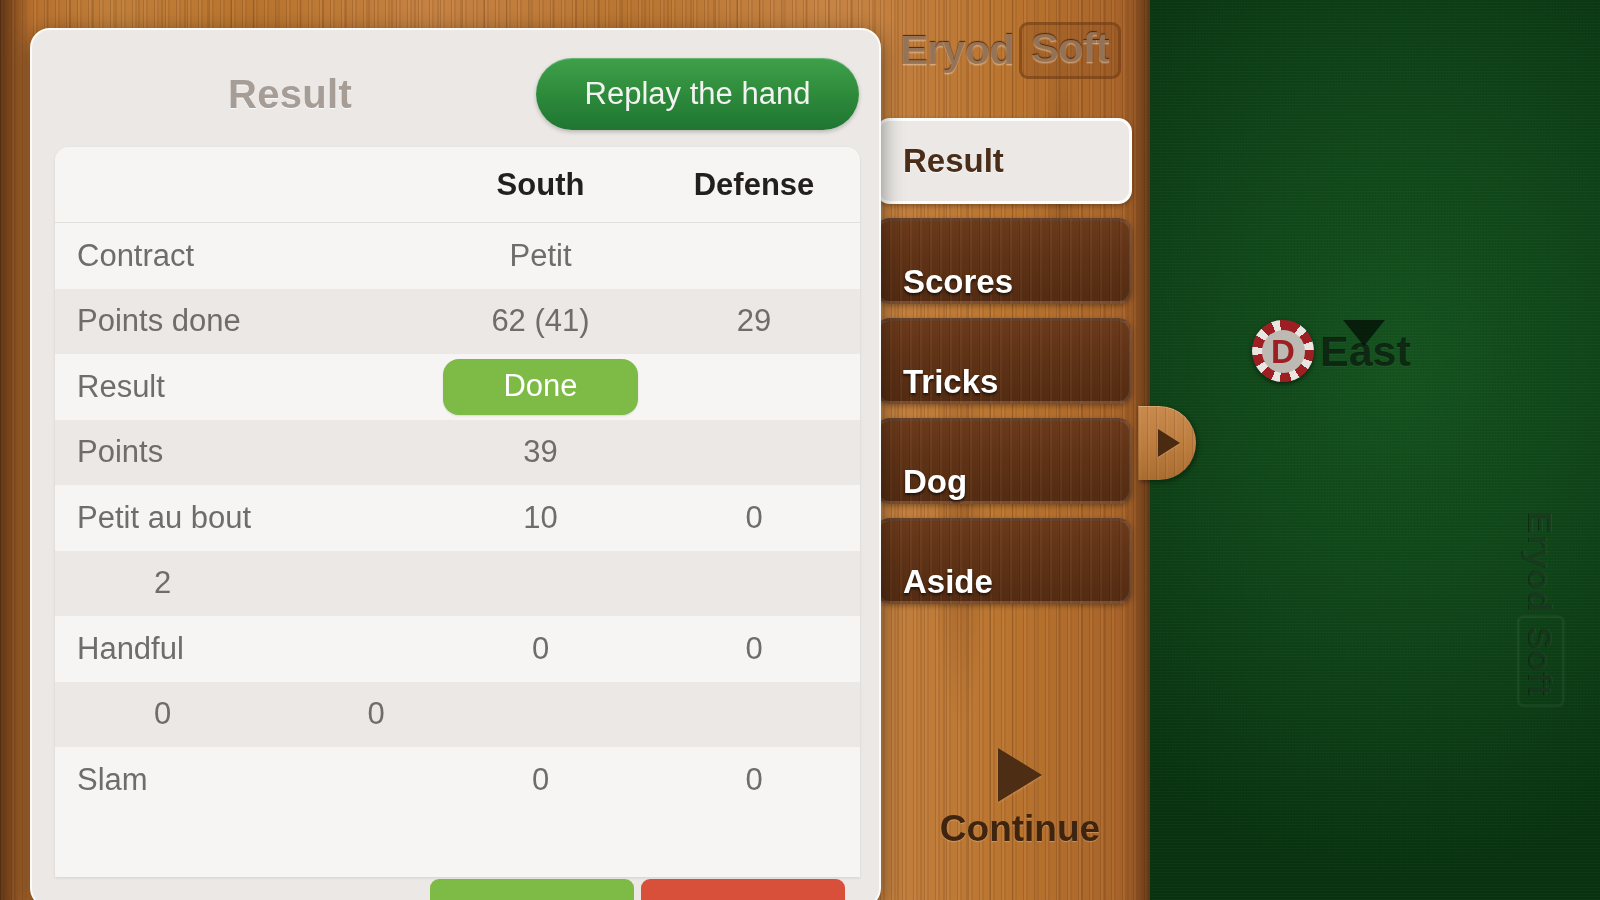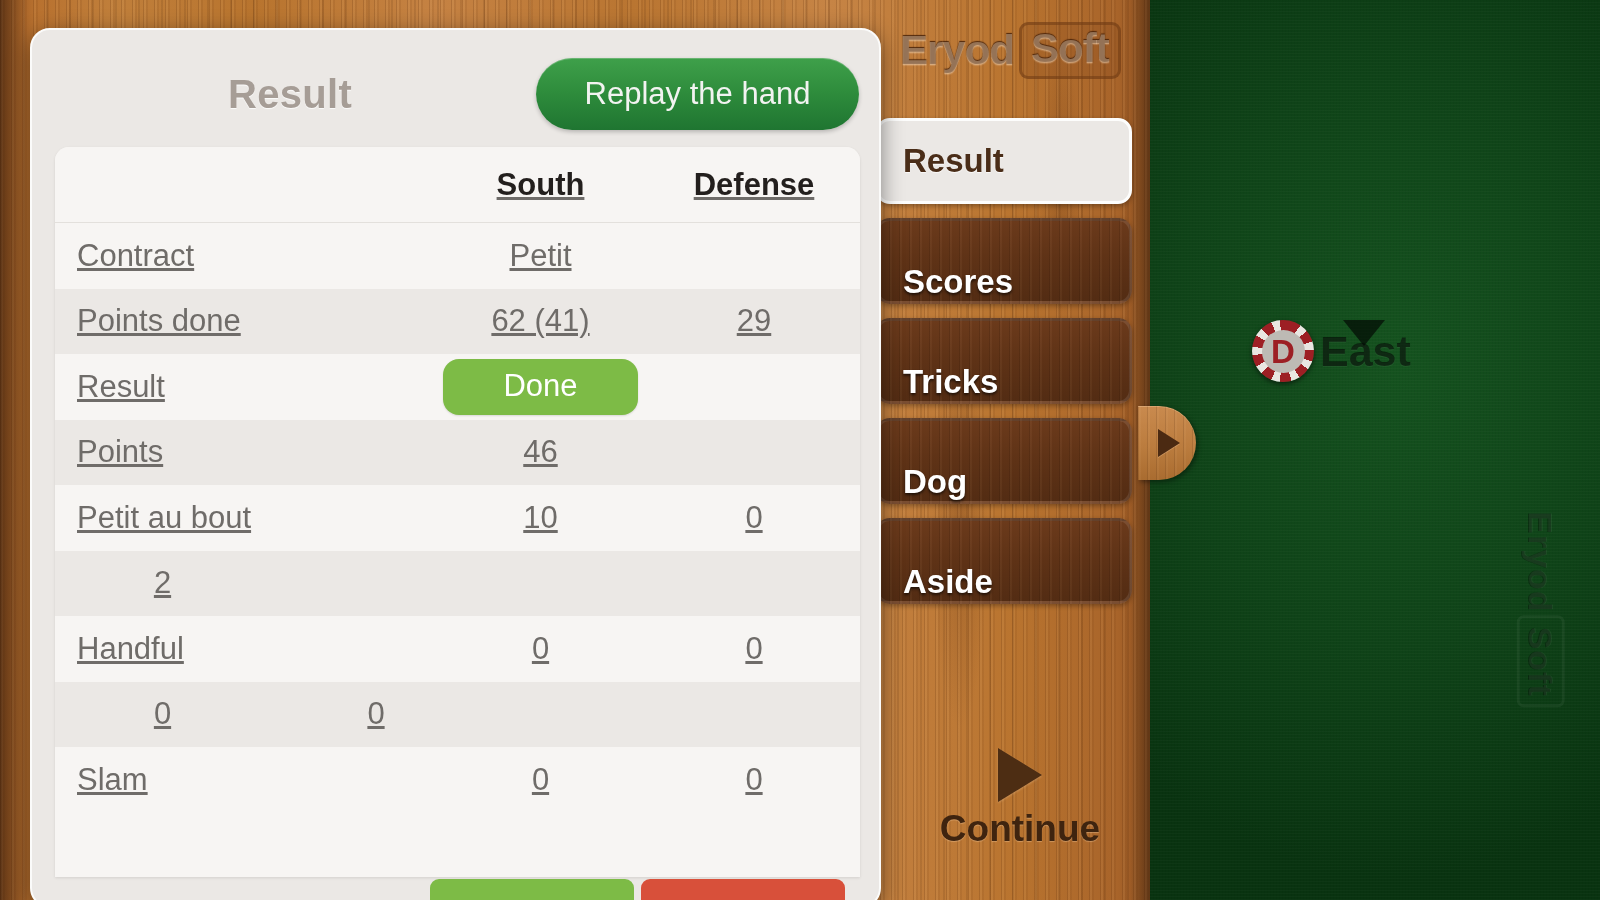--- a/index.html
+++ b/index.html
@@ -165,21 +165,20 @@
     overflow: hidden;
     box-shadow: 0 1px 3px rgba(0,0,0,.10);
   }
 
   .trow {
     display: flex;
     align-items: center;
     height: 65.5px;
     font-size: 31px;
     color: #6f6c69;
-    text-decoration: underline;
   }
   .trow.head {
     height: 76px;
     border-bottom: 1px solid #e3e0dc;
     background: #f7f5f3;
   }
   .trow.odd  { background: #ebe8e5; }
   .trow.even { background: #f7f5f3; }
 
   .c-label { width: 378px; padding-left: 22px; text-align: left; }
@@ -423,21 +422,21 @@
           <div class="c-south">62 (41)</div>
           <div class="c-def">29</div>
         </div>
         <div class="trow even">
           <div class="c-label">Result</div>
           <div class="c-south"><span class="done-badge">Done</span></div>
           <div class="c-def"></div>
         </div>
         <div class="trow odd">
           <div class="c-label">Points</div>
-          <div class="c-south">46</div>
+          <div class="c-south">39</div>
           <div class="c-def"></div>
         </div>
         <div class="trow even">
           <div class="c-label">Petit au bout</div>
           <div class="c-south">10</div>
           <div class="c-def">0</div>
         </div>
         <div class="trow odd">
           <div class="c-south">2</div>
           <div class="c-def"></div>

